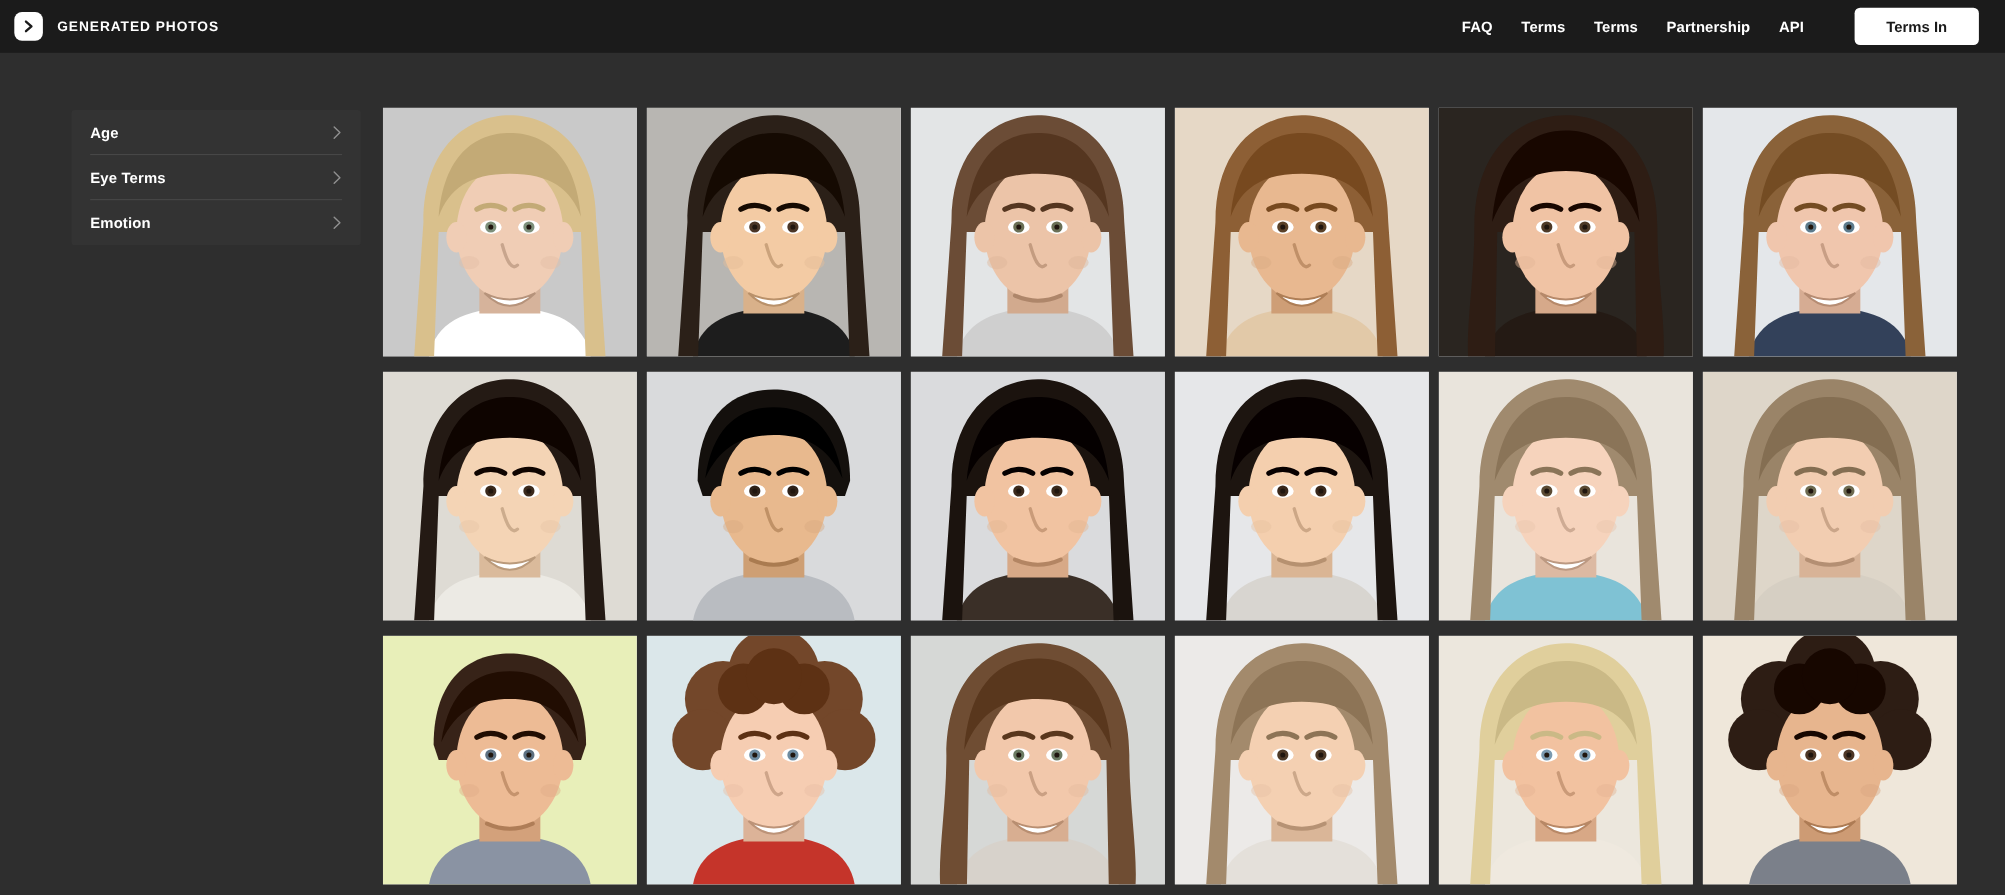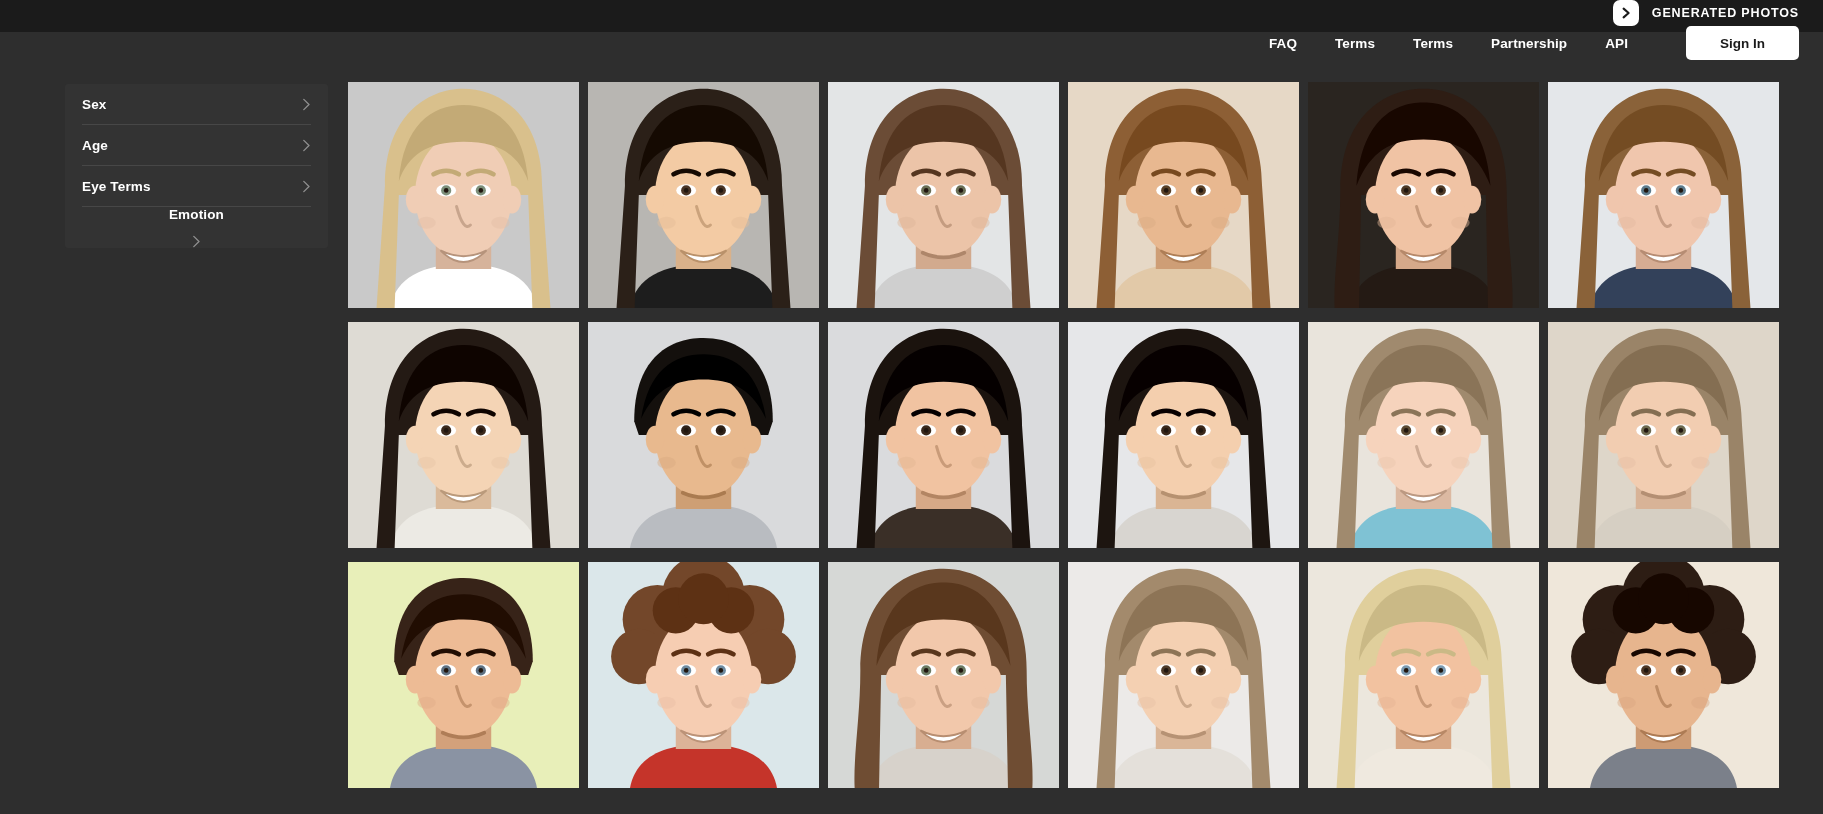--- a/index.html
+++ b/index.html
@@ -5,39 +5,39 @@
   * { margin:0; padding:0; box-sizing:border-box; }
   html, body {
     width:1823px; height:814px;
     background:#2e2e2e;
     font-family:"Liberation Sans", sans-serif;
     overflow:hidden;
   }
 
   
   #header {
-    height:32px; width:100%;
+    height:48px; width:100%;
     background:#1b1b1b;
-    display:flex; align-items:flex-end;
+    display:flex; align-items:center;
     padding:0 24px 0 13px;
-    position:relative; z-index:5;flex-direction:column;
+    position:relative; z-index:5;
   }
   #brand { display:flex; align-items:center; gap:13px; cursor:pointer; }
   #logo-mark {
     width:26px; height:26px; border-radius:7px;
     background:#ffffff;
     display:flex; align-items:center; justify-content:center;
     flex:0 0 auto;
   }
   #logo-mark svg { display:block; }
   #brand-name {
     color:#ffffff; font-size:12.5px; font-weight:bold;
     letter-spacing:0.85px; white-space:nowrap;
   }
-  #nav { margin-left:auto; display:flex; align-items:center; gap:12px; }
+  #nav { margin-left:auto; display:flex; align-items:center; gap:0; }
   .nav-link {
     color:#ffffff; font-size:13.5px; font-weight:bold;
     text-decoration:none; white-space:nowrap;
     padding:0 13px; letter-spacing:0.1px; cursor:pointer;
   }
   #signin-btn {
     margin-left:33px;
     width:113px; height:34px; border-radius:5px;
     background:#ffffff; color:#1b1b1b;
     font-size:13.5px; font-weight:bold;
@@ -53,21 +53,21 @@
   #sidebar-col { width:348px; flex:0 0 348px; padding:52px 0 0 65px; }
   #filter-card {
     width:263px; background:#333333;
     border-radius:3px; padding:0 17px;
   }
   .filter-row {
     display:flex; align-items:center; justify-content:space-between;
     height:41px; cursor:pointer;
     border-bottom:1px solid #474747;
   }
-  .filter-row:last-child { border-bottom:none;flex-direction:column; }
+  .filter-row:last-child { border-bottom:none; }
   .filter-label {
     color:#ffffff; font-size:13.5px; font-weight:bold;
     letter-spacing:0.15px;
   }
   .chev { display:flex; align-items:center; opacity:.62; }
 
   
   #grid-col { flex:1 1 auto; padding:50px 0 0 0; overflow:hidden; }
   #photo-grid {
     display:grid;
@@ -99,38 +99,30 @@
     </span>
     <span id="brand-name">GENERATED PHOTOS</span>
   </div>
 
   <nav id="nav">
     <a class="nav-link">FAQ</a>
     <a class="nav-link">Terms</a>
     <a class="nav-link">Terms</a>
     <a class="nav-link">Partnership</a>
     <a class="nav-link">API</a>
-    <button id="signin-btn">Sign In</button>
+    <button id="signin-btn">Terms In</button>
   </nav>
 
 </div>
 
 <div id="page">
 
   <aside id="sidebar-col">
     <div id="filter-card">
 
-      <div class="filter-row">
-        <span class="filter-label">Sex</span>
-        <span class="chev">
-          <svg width="9" height="13" viewBox="0 0 9 13">
-              <path d="M1.8 1.4 L7 6.5 L1.8 11.6" fill="none" stroke="#c8c8c8" stroke-width="1.3" stroke-linecap="round" stroke-linejoin="round"></path>
-            </svg>
-        </span>
-      </div>
 
       <div class="filter-row">
         <span class="filter-label">Age</span>
         <span class="chev">
           <svg width="9" height="13" viewBox="0 0 9 13">
               <path d="M1.8 1.4 L7 6.5 L1.8 11.6" fill="none" stroke="#c8c8c8" stroke-width="1.3" stroke-linecap="round" stroke-linejoin="round"></path>
             </svg>
         </span>
       </div>
 

